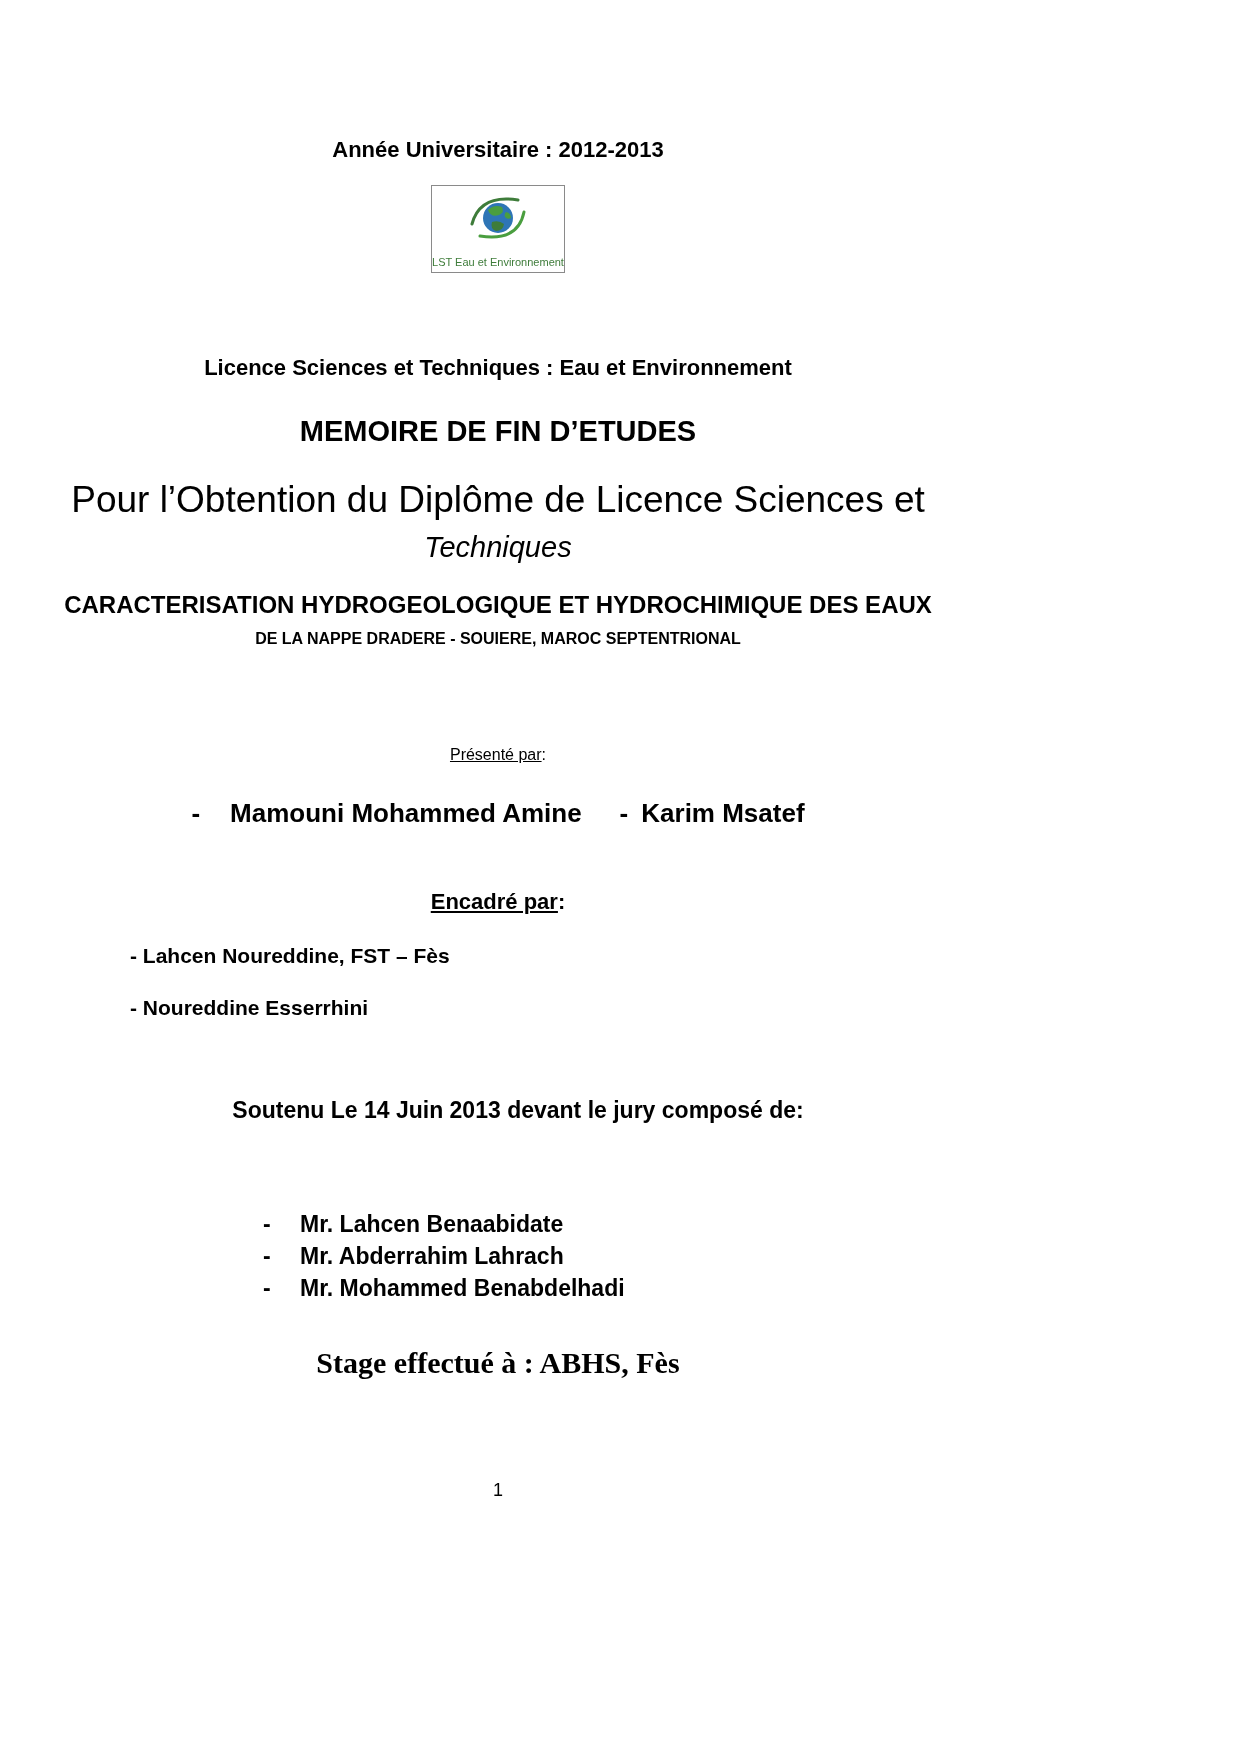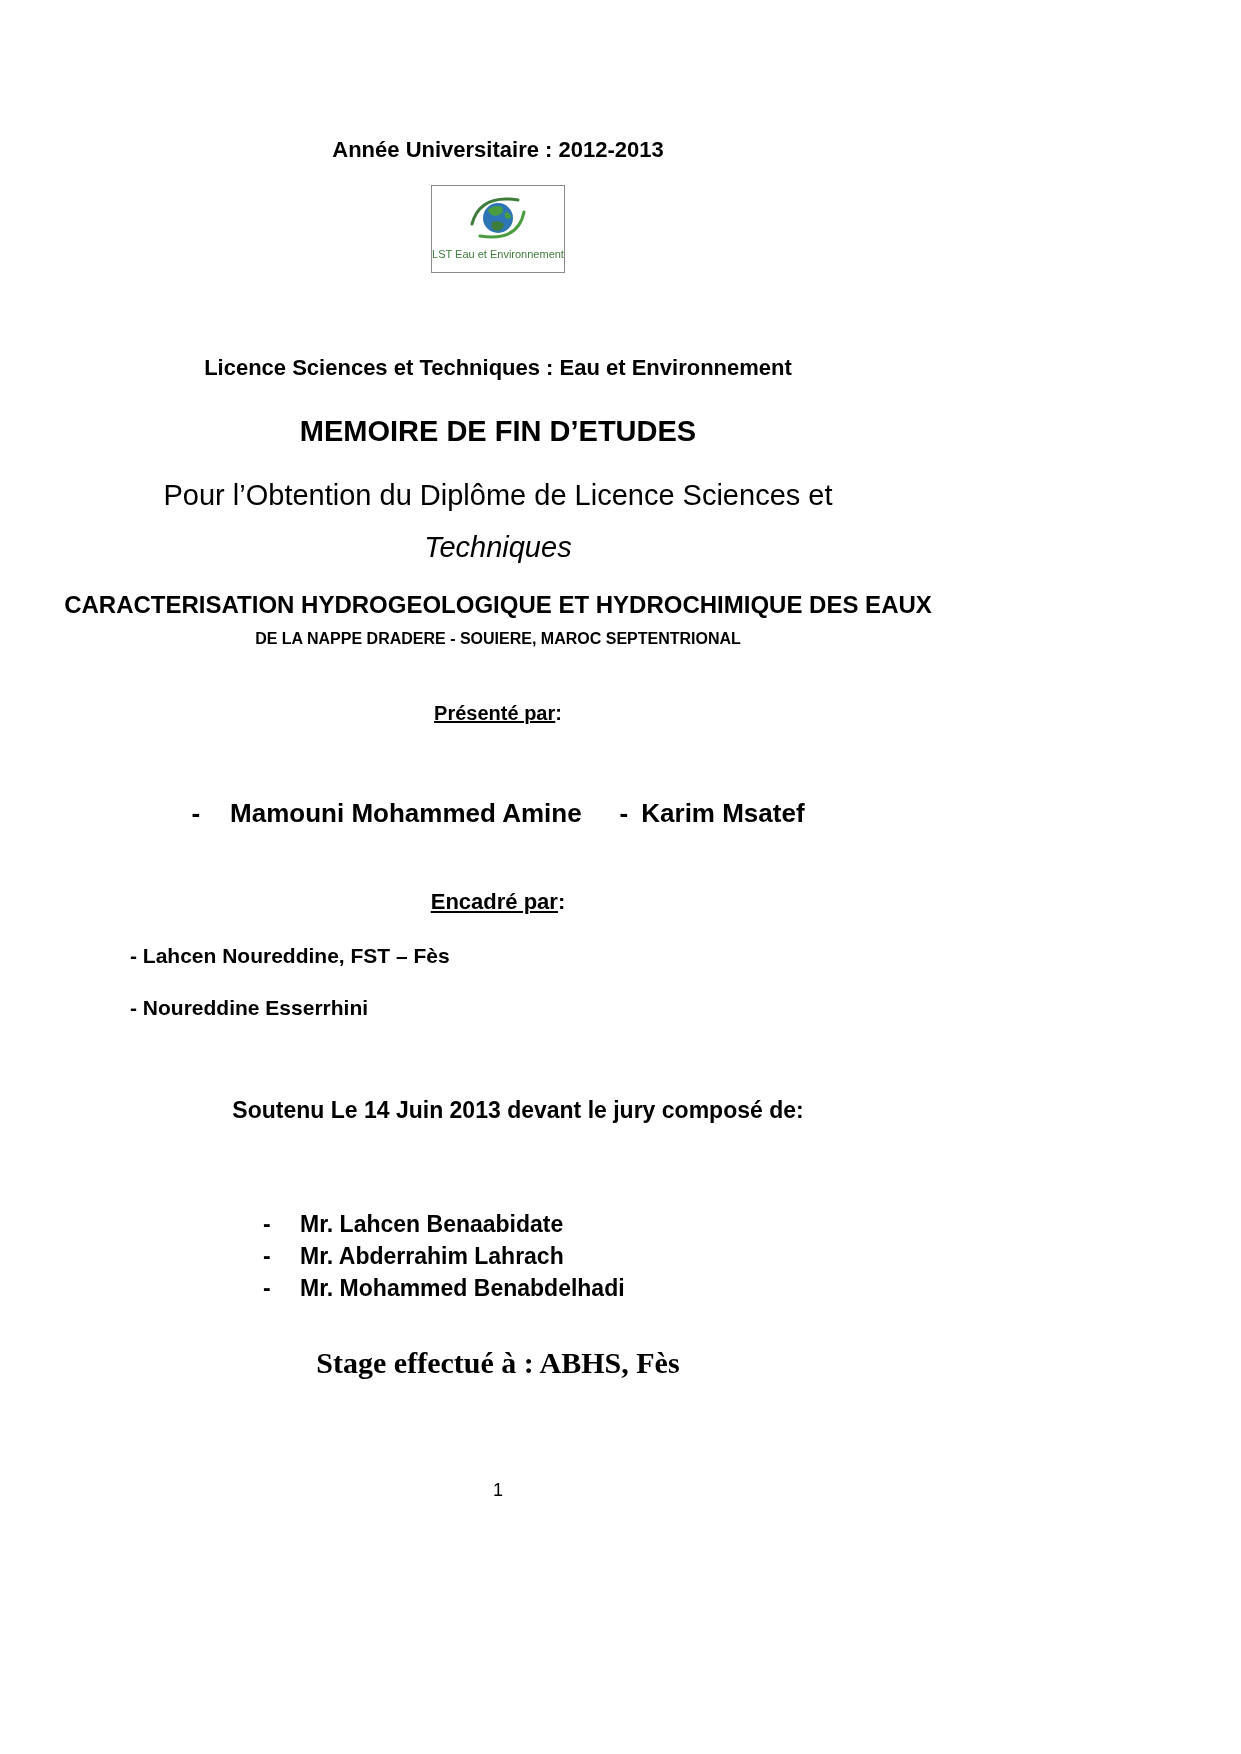--- a/index.html
+++ b/index.html
@@ -34,21 +34,21 @@
     transform: translateX(-50%);
     width: 134px;
     height: 88px;
     border: 1px solid #8a8a8a;
     background: #ffffff;
     display: flex;
     flex-direction: column;
     align-items: center;
     justify-content: flex-end;
     box-sizing: border-box;
-    padding-bottom: 12px;
+    padding-bottom: 4px;
   }
   .logo-globe {
     position: absolute;
     top: 4px;
     left: 50%;
     transform: translateX(-50%);
   }
   .logo-label {
     font-size: 11px;
     color: #3e7c3a;
@@ -60,43 +60,43 @@
     font-size: 22px;
     font-weight: 700;
   }
   .main-title {
     top: 415px;
     font-size: 29px;
     font-weight: 700;
   }
   .degree-line1 {
     top: 479px;
-    font-size: 29px;
+    font-size: 37px;
     font-weight: 400;
   }
   .degree-line2 {
     top: 531px;
     font-size: 29px;
     font-weight: 400;
     font-style: italic;
   }
   .thesis-line1 {
     top: 591px;
     font-size: 24px;
     font-weight: 700;
   }
   .thesis-line2 {
     top: 630px;
     font-size: 16px;
     font-weight: 700;
   }
   .presented-heading {
-    top: 702px;
-    font-size: 20px;
-    font-weight: 700;
+    top: 746px;
+    font-size: 16px;
+    font-weight: 400;
   }
   .underlined {
     text-decoration: underline;
   }
   .authors-line {
     top: 798px;
     font-size: 26px;
     font-weight: 700;
     display: flex;
     justify-content: center;

